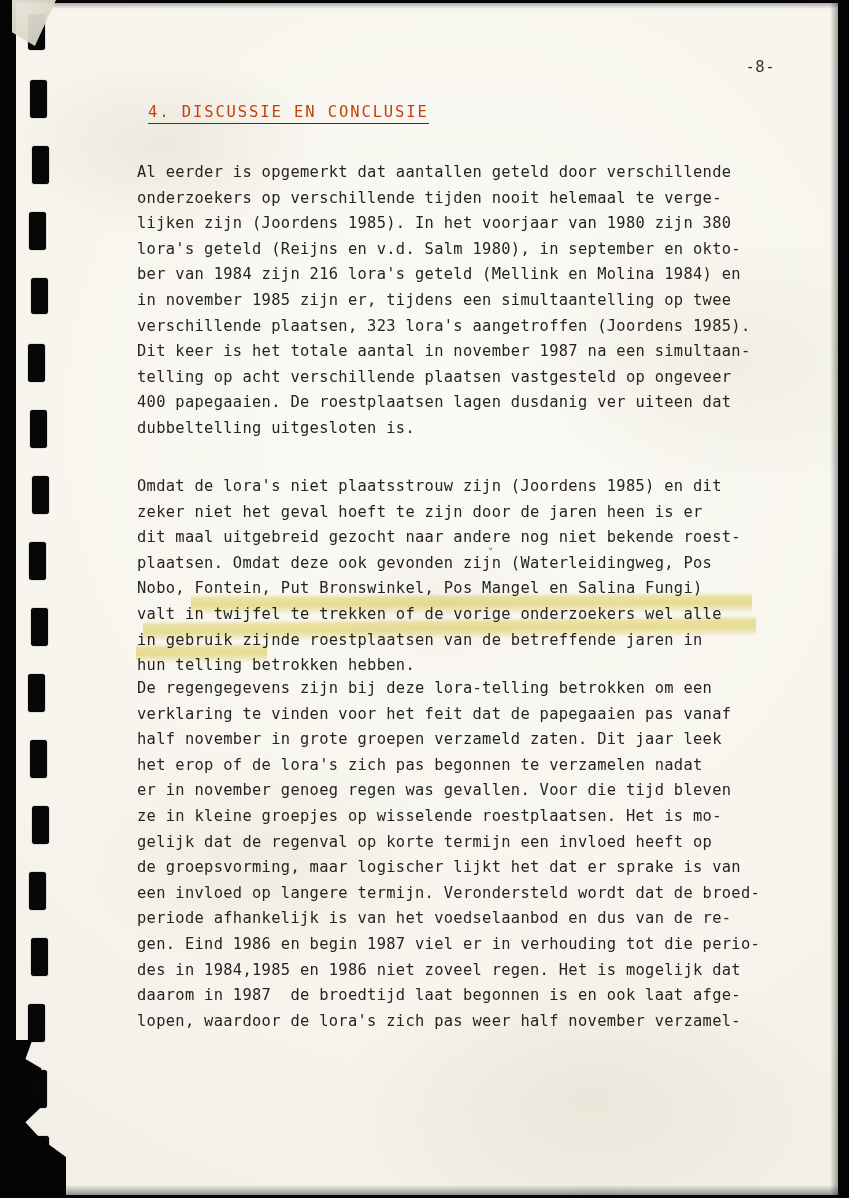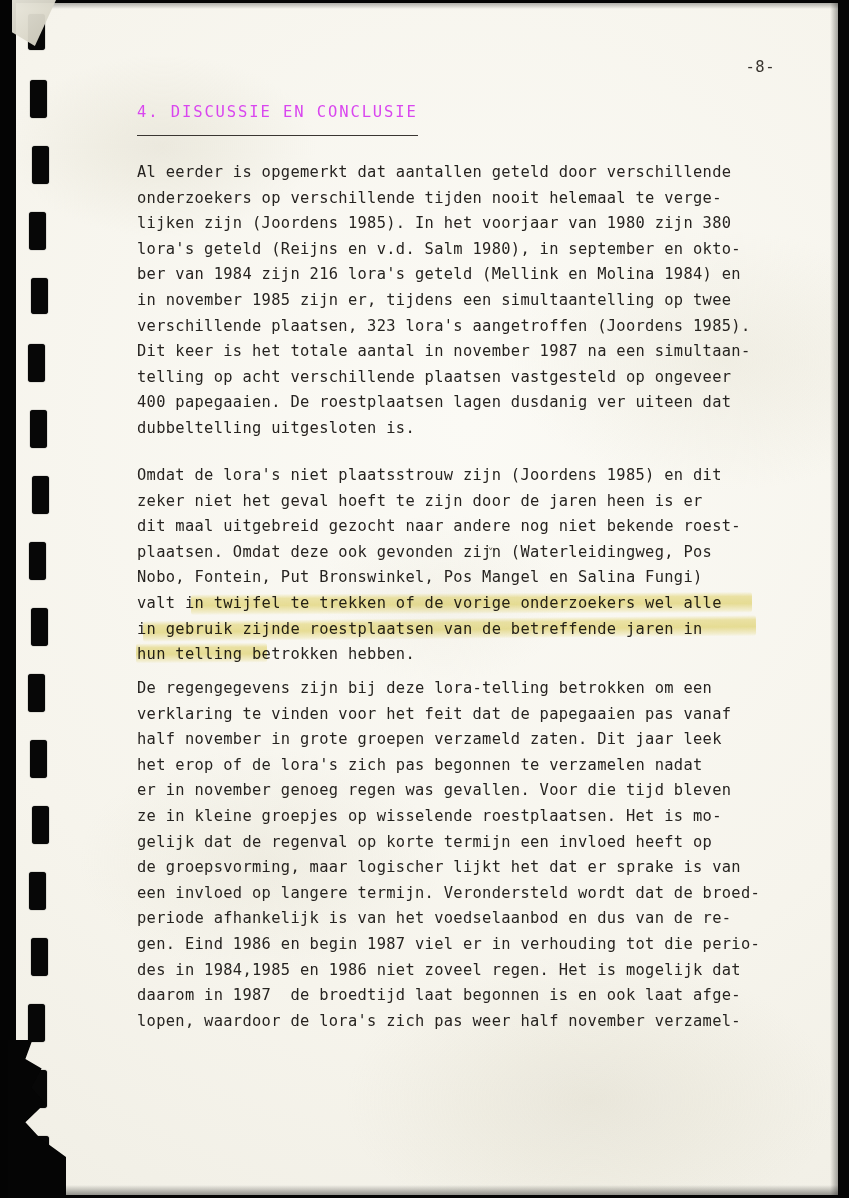--- a/index.html
+++ b/index.html
@@ -130,45 +130,45 @@
     position: absolute;
     right: 74px;
     top: 58px;
     font-size: 15.5px;
     letter-spacing: 0.5px;
     color: #39352f;
   }
 
   #section-heading {
     position: absolute;
-    left: 137px;
+    left: 148px;
     top: 103px;
     font-size: 15.5px;
     letter-spacing: 1.9px;
-    color: #d946ef;
+    color: #c2410c;
     border-bottom: 1.6px solid #3a3632;
-    padding-bottom: 14px;
+    padding-bottom: 2px;
     display: inline-block;
     white-space: pre;
   }
 
   .para {
     position: absolute;
     left: 137px;
     width: 690px;
     font-size: 15.4px;
     line-height: 25.6px;
     color: #262320;
     letter-spacing: 0.32px;
     white-space: pre;
   }
   .line { position: relative; display: block; height: 25.6px; }
 
   #para-1 { top: 160px; }
-  #para-2 { top: 463px; }
+  #para-2 { top: 474px; }
   #para-3 { top: 676px; }
 
   
   .highlight {
     position: absolute;
     background: linear-gradient(to bottom,
         rgba(238,228,150,0.00) 0%,
         rgba(236,226,146,0.75) 22%,
         rgba(232,221,132,0.80) 55%,
         rgba(238,229,155,0.35) 88%,

